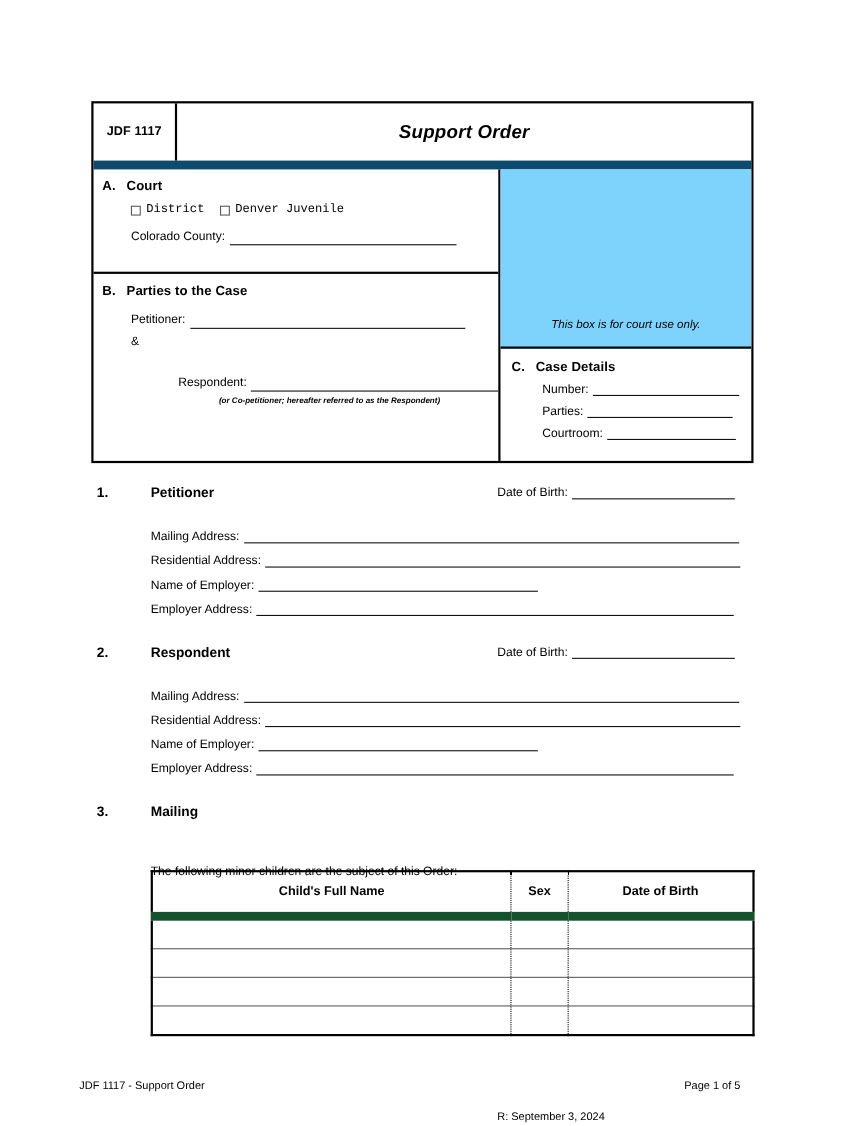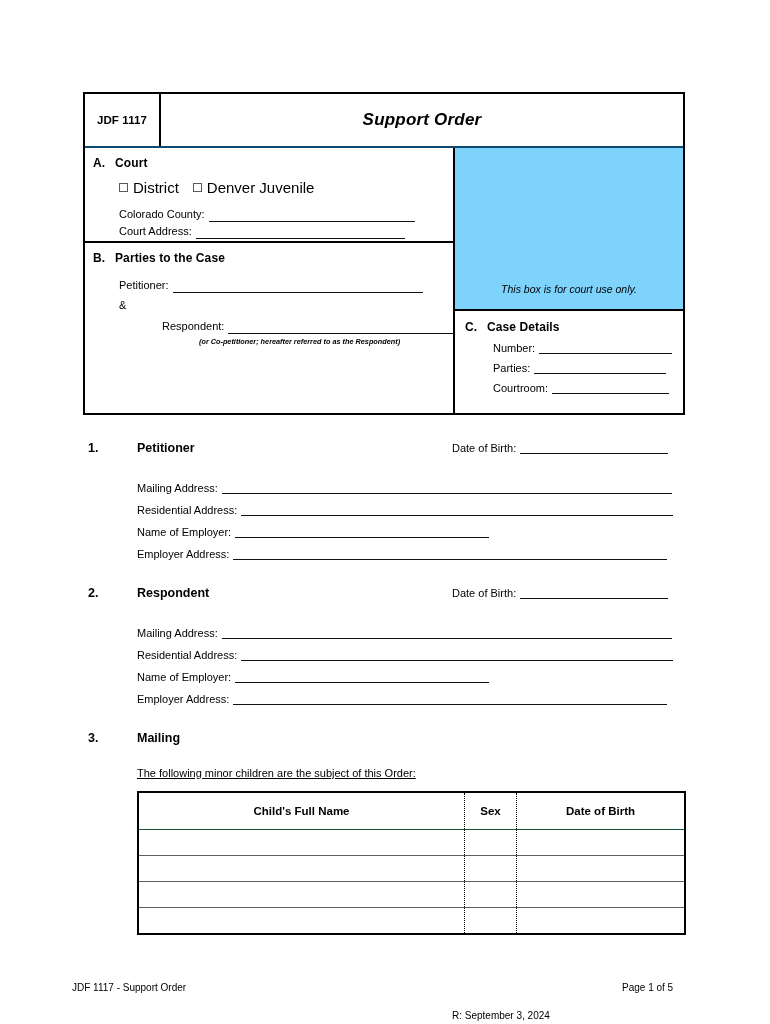--- a/index.html
+++ b/index.html
@@ -29,21 +29,21 @@
   .hdr-block {
     position: absolute;
     left: 83px;
     top: 92px;
     width: 602px;
     border: 2px solid #000;
     box-sizing: border-box;
   }
   .hdr-title-row {
     display: flex;
-    border-bottom: 2px solid #0c4a6e;
+    border-bottom: 8px solid #0c4a6e;
     height: 52px;
     text-align: right;
   }
   .hdr-formno {
     width: 76px;
     border-right: 2px solid #000;
     display: flex;
     align-items: center;
     justify-content: center;
     font-size: 11.5px;
@@ -96,21 +96,22 @@
     display: flex;
     padding-left: 8px;
     letter-spacing: .1px;
   }
   .sec-head .letter { width: 22px; }
 
   .cb-row {
     display: flex;
     align-items: center;
     margin: 9px 0 0 34px;
-    font-size: 15px;
+    font-size: 11px;
+    font-family: Liberation Mono, monospace;
   }
   .cbox {
     width: 9px;
     height: 9px;
     border: 1.4px solid #5a5a5a;
     background: #fff;
     display: inline-block;
     margin-right: 5px;
     box-sizing: border-box;
   }
@@ -128,21 +129,21 @@
     border-bottom: 1.3px solid #111;
     height: 12px;
     margin-left: 4px;
   }
 
   .rule-county { width: 206px; }
   .rule-addr   { width: 209px; }
 
   .fld-pet  { margin-top: 13px; }
   .fld-amp  { margin: 6px 0 0 34px; font-size: 11px; }
-  .fld-resp { margin-top: 8px; position: relative; padding-left: 43px; }
+  .fld-resp { margin-top: 24px; position: relative; padding-left: 43px; }
   .rule-party { width: 250px; }
   .subnote {
     position: absolute;
     left: 80px;
     top: 15px;
     font-size: 7.3px;
     font-style: italic;
     font-weight: bold;
     white-space: nowrap;
   }
@@ -240,21 +241,21 @@
     width: 545px;
     border: 2px solid #000;
     border-collapse: collapse;
     box-sizing: border-box;
     table-layout: fixed;
   }
   .ctable th {
     font-size: 11.5px;
     font-weight: bold;
     height: 36px;
-    border-bottom: 1px solid #14532d;
+    border-bottom: 8px solid #14532d;
     text-align: center;
     padding: 0;
   }
   .ctable td {
     height: 25px;
     border-bottom: 1px solid #5e5e5e;
     padding: 0;
   }
   .ctable tr:last-child td { border-bottom: none; }
   .col-name { width: 325px; }
@@ -300,24 +301,20 @@
             <span class="cb-label">District</span>
             <span class="cbox"></span>
             <span class="cb-label">Denver Juvenile</span>
           </div>
 
           <div class="fld" style="margin-top:11px;">
             <span class="lbl">Colorado County:</span>
             <span class="rule rule-county"></span>
           </div>
 
-          <div class="fld" style="margin-top:2px;">
-            <span class="lbl">Court Address:</span>
-            <span class="rule rule-addr"></span>
-          </div>
         </div>
 
         <div class="sec-parties">
           <div class="sec-head">
             <span class="letter">B.</span>
             <span>Parties to the Case</span>
           </div>
 
           <div class="fld fld-pet">
             <span class="lbl">Petitioner:</span>
@@ -420,21 +417,21 @@
       </div>
     </div>
   </div>
 
   <div class="numsec" style="top:731px;">
     <div class="num-head">
       <span class="idx">3.</span>
       <span class="ttl">Mailing</span>
     </div>
   </div>
-  <div class="child-intro" style="top:767px;text-decoration:underline;">The following minor children are the subject of this Order:</div>
+  <div class="child-intro" style="top:786px;">The following minor children are the subject of this Order:</div>
 
   <table class="ctable">
     <thead>
       <tr>
         <th class="col-name">Child's Full Name</th>
         <th class="col-sex">Sex</th>
         <th class="col-dob">Date of Birth</th>
       </tr>
     </thead>
     <tbody>

